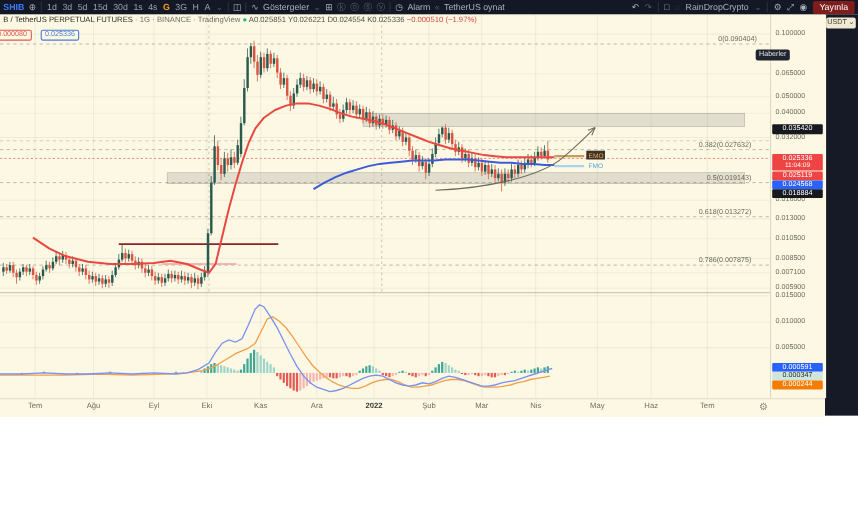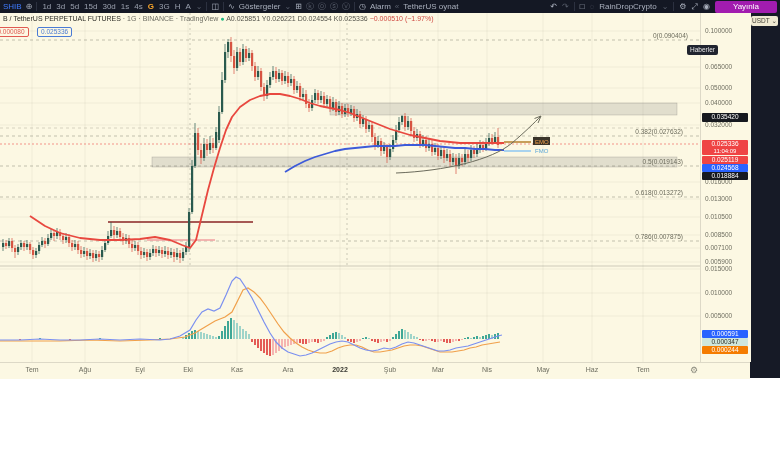--- a/index.html
+++ b/index.html
@@ -2,27 +2,27 @@
 <html><head>
 <meta charset="utf-8">
 <style>
   html,body{margin:0;padding:0;background:#fff;}
   .screen{position:relative;width:780px;height:470px;background:#ffffff;overflow:hidden;
           font-family:"Liberation Sans",sans-serif;-webkit-font-smoothing:antialiased;}
   
   .toolbar{position:absolute;left:0;top:0;width:780px;height:13px;background:#141824;
            display:flex;align-items:center;gap:4px;padding:0 3px;box-sizing:border-box;
            font-size:8px;color:#aab0bd;white-space:nowrap;overflow:hidden;z-index:30;}
-  .tb-sym{color:#3f7bff;font-weight:normal;font-size:8px;}
+  .tb-sym{color:#3f7bff;font-weight:bold;font-size:8px;}
   .tb-sep{width:1px;height:9px;background:#2c3140;flex:0 0 auto;}
   .tb-btn{cursor:default;flex:0 0 auto;line-height:13px;}
   .iv{padding:0 1px;color:#9aa0ae;}
   .iv.active{color:#f7a42a;font-weight:bold;}
   .tb-right{margin-left:auto;display:flex;align-items:center;gap:5px;}
-  .publish{background:#a21caf;color:#fff;border-radius:2px;padding:1px 18px;font-size:8px;line-height:10px;}
+  .publish{background:#7f1d1d;color:#fff;border-radius:2px;padding:1px 6px;font-size:8px;line-height:10px;}
   .dim{color:#565c69;}
   
   .chart-bg{position:absolute;left:0;top:13px;width:750px;height:365px;background:#fcf8e3;}
   .right-strip{position:absolute;left:750px;top:13px;width:30px;height:365px;background:#161a26;}
   svg.plot{position:absolute;left:0;top:13px;}
   
   .legend1{position:absolute;left:3px;top:15px;font-size:7px;color:#2b2b25;white-space:nowrap;z-index:5;}
   .legend1 .gray{color:#6d6d62;}
   .legend1 .dot{color:#1eb980;font-size:7px;}
   .legend1 .vals{color:#53534a;}

